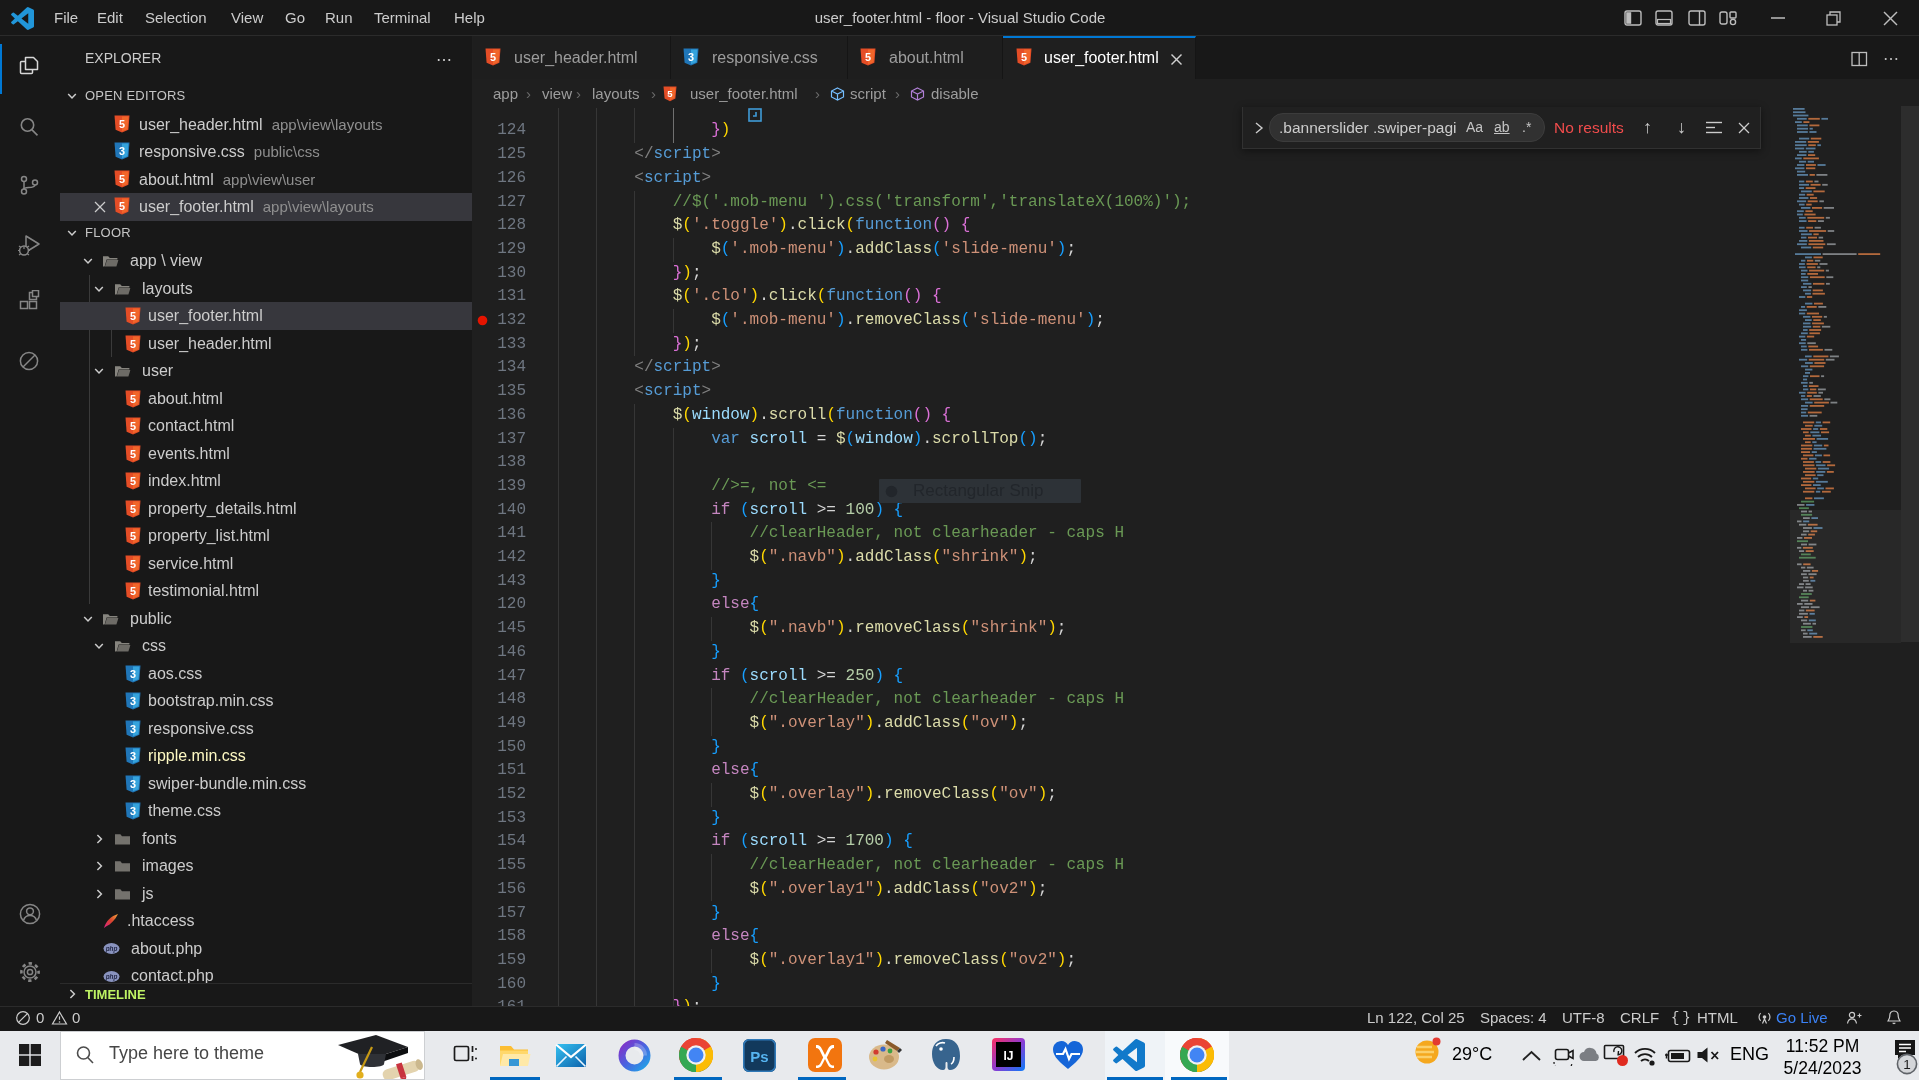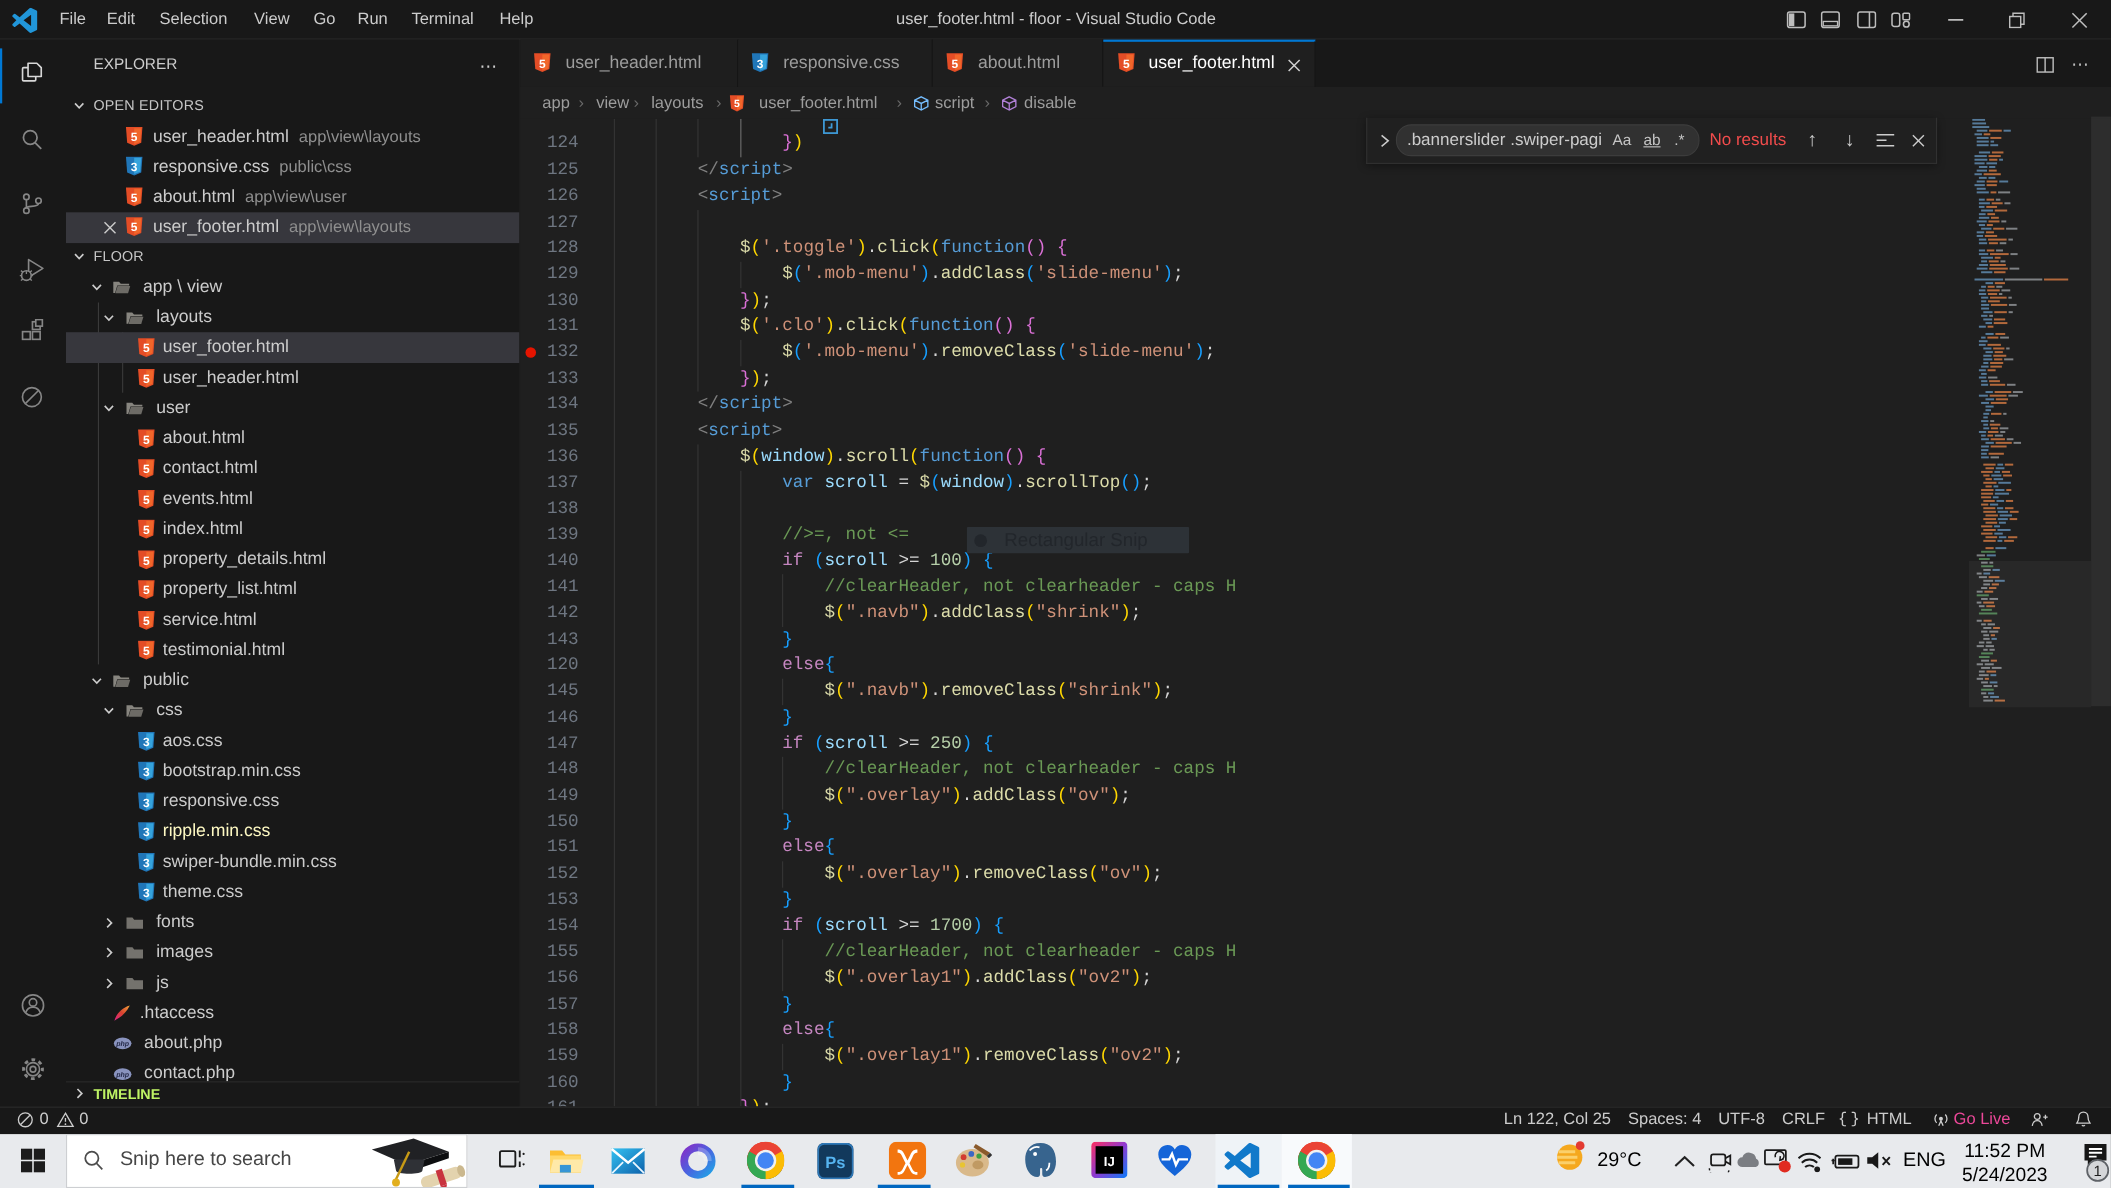--- a/index.html
+++ b/index.html
@@ -459,21 +459,21 @@
 <div class="ln" style="top:817.1999999999999px">158</div>
 <div class="ln" style="top:840.9px">159</div>
 <div class="ln" style="top:864.5999999999999px">160</div>
 <div class="ln" style="top:888.3px">161</div>
 <svg class="ab" style="left:4px;top:207.0px" width="11" height="11">
       <circle cx="5.5" cy="5.5" r="4.8" fill="#e51400"></circle>
     </svg>
 <div class="cl" style="top:11.400000000000006px"><span class="w">&nbsp;&nbsp;&nbsp;&nbsp;&nbsp;&nbsp;&nbsp;&nbsp;&nbsp;&nbsp;&nbsp;&nbsp;&nbsp;&nbsp;&nbsp;&nbsp;</span><span class="b2">}</span><span class="b1">)</span></div>
 <div class="cl" style="top:35.10000000000001px"><span class="w">&nbsp;&nbsp;&nbsp;&nbsp;&nbsp;&nbsp;&nbsp;&nbsp;</span><span class="tp">&lt;/</span><span class="tg">script</span><span class="tp">&gt;</span></div>
 <div class="cl" style="top:58.800000000000004px"><span class="w">&nbsp;&nbsp;&nbsp;&nbsp;&nbsp;&nbsp;&nbsp;&nbsp;</span><span class="tp">&lt;</span><span class="tg">script</span><span class="tp">&gt;</span></div>
-<div class="cl" style="top:82.5px"><span class="w">&nbsp;&nbsp;&nbsp;&nbsp;&nbsp;&nbsp;&nbsp;&nbsp;&nbsp;&nbsp;&nbsp;&nbsp;</span></div>
+<div class="cl" style="top:82.5px"><span class="w">&nbsp;&nbsp;&nbsp;&nbsp;&nbsp;&nbsp;&nbsp;&nbsp;&nbsp;&nbsp;&nbsp;&nbsp;</span><span class="cm">//$('.mob-menu ').css('transform','translateX(100%)');</span></div>
 <div class="cl" style="top:106.2px"><span class="w">&nbsp;&nbsp;&nbsp;&nbsp;&nbsp;&nbsp;&nbsp;&nbsp;&nbsp;&nbsp;&nbsp;&nbsp;</span><span class="fn">$</span><span class="b1">(</span><span class="st">'.toggle'</span><span class="b1">)</span><span class="w">.</span><span class="fn">click</span><span class="b1">(</span><span class="kw">function</span><span class="b2">()</span><span class="w">&nbsp;</span><span class="b2">{</span></div>
 <div class="cl" style="top:129.9px"><span class="w">&nbsp;&nbsp;&nbsp;&nbsp;&nbsp;&nbsp;&nbsp;&nbsp;&nbsp;&nbsp;&nbsp;&nbsp;&nbsp;&nbsp;&nbsp;&nbsp;</span><span class="fn">$</span><span class="b3">(</span><span class="st">'.mob-menu'</span><span class="b3">)</span><span class="w">.</span><span class="fn">addClass</span><span class="b3">(</span><span class="st">'slide-menu'</span><span class="b3">)</span><span class="w">;</span></div>
 <div class="cl" style="top:153.6px"><span class="w">&nbsp;&nbsp;&nbsp;&nbsp;&nbsp;&nbsp;&nbsp;&nbsp;&nbsp;&nbsp;&nbsp;&nbsp;</span><span class="b2">}</span><span class="b1">)</span><span class="w">;</span></div>
 <div class="cl" style="top:177.3px"><span class="w">&nbsp;&nbsp;&nbsp;&nbsp;&nbsp;&nbsp;&nbsp;&nbsp;&nbsp;&nbsp;&nbsp;&nbsp;</span><span class="fn">$</span><span class="b1">(</span><span class="st">'.clo'</span><span class="b1">)</span><span class="w">.</span><span class="fn">click</span><span class="b1">(</span><span class="kw">function</span><span class="b2">()</span><span class="w">&nbsp;</span><span class="b2">{</span></div>
 <div class="cl" style="top:201.0px"><span class="w">&nbsp;&nbsp;&nbsp;&nbsp;&nbsp;&nbsp;&nbsp;&nbsp;&nbsp;&nbsp;&nbsp;&nbsp;&nbsp;&nbsp;&nbsp;&nbsp;</span><span class="fn">$</span><span class="b3">(</span><span class="st">'.mob-menu'</span><span class="b3">)</span><span class="w">.</span><span class="fn">removeClass</span><span class="b3">(</span><span class="st">'slide-menu'</span><span class="b3">)</span><span class="w">;</span></div>
 <div class="cl" style="top:224.7px"><span class="w">&nbsp;&nbsp;&nbsp;&nbsp;&nbsp;&nbsp;&nbsp;&nbsp;&nbsp;&nbsp;&nbsp;&nbsp;</span><span class="b2">}</span><span class="b1">)</span><span class="w">;</span></div>
 <div class="cl" style="top:248.4px"><span class="w">&nbsp;&nbsp;&nbsp;&nbsp;&nbsp;&nbsp;&nbsp;&nbsp;</span><span class="tp">&lt;/</span><span class="tg">script</span><span class="tp">&gt;</span></div>
 <div class="cl" style="top:272.1px"><span class="w">&nbsp;&nbsp;&nbsp;&nbsp;&nbsp;&nbsp;&nbsp;&nbsp;</span><span class="tp">&lt;</span><span class="tg">script</span><span class="tp">&gt;</span></div>
 <div class="cl" style="top:295.79999999999995px"><span class="w">&nbsp;&nbsp;&nbsp;&nbsp;&nbsp;&nbsp;&nbsp;&nbsp;&nbsp;&nbsp;&nbsp;&nbsp;</span><span class="fn">$</span><span class="b1">(</span><span class="vr">window</span><span class="b1">)</span><span class="w">.</span><span class="fn">scroll</span><span class="b1">(</span><span class="kw">function</span><span class="b2">()</span><span class="w">&nbsp;</span><span class="b2">{</span></div>
 <div class="cl" style="top:319.5px"><span class="w">&nbsp;&nbsp;&nbsp;&nbsp;&nbsp;&nbsp;&nbsp;&nbsp;&nbsp;&nbsp;&nbsp;&nbsp;&nbsp;&nbsp;&nbsp;&nbsp;</span><span class="kw">var</span><span class="w">&nbsp;</span><span class="vr">scroll</span><span class="w">&nbsp;=&nbsp;</span><span class="fn">$</span><span class="b3">(</span><span class="vr">window</span><span class="b3">)</span><span class="w">.</span><span class="fn">scrollTop</span><span class="b3">()</span><span class="w">;</span></div>
@@ -869,21 +869,21 @@
     <path d="M8.5 2 L15.5 14 H1.5 Z" fill="none" stroke="#cccccc" stroke-width="1.2"></path>
     <line x1="8.5" y1="6.4" x2="8.5" y2="9.8" stroke="#cccccc" stroke-width="1.2"></line>
     <circle cx="8.5" cy="12" r="0.8" fill="#cccccc"></circle>
   </svg>
 <div class="ab" style="left:72px;top:1006px;height:25px;line-height:24px;color:#cccccc;font-size:15px">0</div>
 <div class="ab" style="left:1367px;top:1006px;height:25px;line-height:24px;color:#cccccc;font-size:15px">Ln 122, Col 25</div>
 <div class="ab" style="left:1480px;top:1006px;height:25px;line-height:24px;color:#cccccc;font-size:15px">Spaces: 4</div>
 <div class="ab" style="left:1562px;top:1006px;height:25px;line-height:24px;color:#cccccc;font-size:15px">UTF-8</div>
 <div class="ab" style="left:1620px;top:1006px;height:25px;line-height:24px;color:#cccccc;font-size:15px">CRLF</div>
 <div class="ab" style="left:1697px;top:1006px;height:25px;line-height:24px;color:#cccccc;font-size:15px">HTML</div>
-<div class="ab" style="left:1776px;top:1006px;height:25px;line-height:24px;color:#ec4899;font-size:15px">Go Live</div>
+<div class="ab" style="left:1776px;top:1006px;height:25px;line-height:24px;color:#3b82f6;font-size:15px">Go Live</div>
 <div class="ab" style="left:1671px;top:1006px;height:25px;line-height:24px;color:#cccccc;font-size:14px;font-family:'Liberation Mono',monospace">{ }</div>
 <svg class="ab" style="left:1756px;top:1010px;" width="17" height="16" viewBox="0 0 17 16">
     <circle cx="8.5" cy="7" r="1.8" fill="#cccccc"></circle>
     <path d="M4.6 3.2 A5.4 5.4 0 0 0 4.6 10.8 M12.4 3.2 A5.4 5.4 0 0 1 12.4 10.8" fill="none" stroke="#cccccc" stroke-width="1.2"></path>
     <path d="M6.5 13.5 L8.5 9 L10.5 13.5" fill="none" stroke="#cccccc" stroke-width="1.2"></path>
   </svg>
 <svg class="ab" style="left:1845px;top:1010px;" width="18" height="16" viewBox="0 0 18 16">
     <circle cx="7" cy="5" r="2.6" fill="none" stroke="#cccccc" stroke-width="1.2"></circle>
     <path d="M2.5 13.5 C3 10 5 8.8 7 8.8 C9 8.8 11 10 11.5 13.5" fill="none" stroke="#cccccc" stroke-width="1.2"></path>
     <path d="M12.5 5.5 H16.5 M14.5 3.5 V7.5" stroke="#cccccc" stroke-width="1.2"></path>
@@ -897,21 +897,21 @@
     <rect x="0" y="0" width="10.3" height="10.3" fill="#1c1c1c"></rect>
     <rect x="11.7" y="0" width="10.3" height="10.3" fill="#1c1c1c"></rect>
     <rect x="0" y="11.7" width="10.3" height="10.3" fill="#1c1c1c"></rect>
     <rect x="11.7" y="11.7" width="10.3" height="10.3" fill="#1c1c1c"></rect>
   </svg>
 <div class="ab" style="left:60px;top:1031px;width:365px;height:49px;background:#ffffff;border:1px solid #cdcfd2"></div>
 <svg class="ab" style="left:75px;top:1045px;" width="20" height="20" viewBox="0 0 20 20">
     <circle cx="8.5" cy="8" r="6" fill="none" stroke="#4c4c4c" stroke-width="1.6"></circle>
     <line x1="12.7" y1="12.5" x2="18" y2="18" stroke="#4c4c4c" stroke-width="1.6"></line>
   </svg>
-<div class="ttxt ab" style="left:109px;top:1043px;font-size:18px;color:#464646">Snip here to search</div>
+<div class="ttxt ab" style="left:109px;top:1043px;font-size:18px;color:#464646">Type here to theme</div>
 <svg class="ab" style="left:320px;top:1032px;" width="104" height="47" viewBox="0 0 104 47">
     <polygon points="18,13 56,3 88,15 50,27" fill="#202124"></polygon>
     <polygon points="50,27 88,15 88,21 50,34" fill="#0d0e10"></polygon>
     <path d="M38,22 L66,22 L64,32 C64,36 40,36 40,32 Z" fill="#2f3136"></path>
     <line x1="52" y1="15" x2="40" y2="40" stroke="#c79a15" stroke-width="2.2"></line>
     <circle cx="40" cy="43" r="3.6" fill="#e2af1e"></circle>
     <g transform="rotate(-18 81 38)">
       <rect x="62" y="33" width="38" height="11" rx="5" fill="#e3d3ae"></rect>
       <ellipse cx="100" cy="38.5" rx="3.4" ry="5.5" fill="#cbb88e"></ellipse>
       <rect x="78" y="31" width="6" height="15" fill="#c8333e"></rect>

